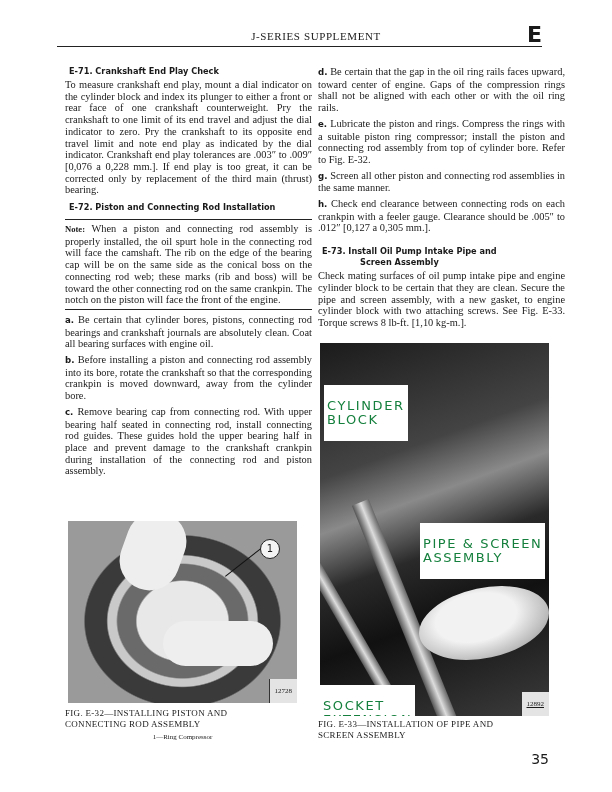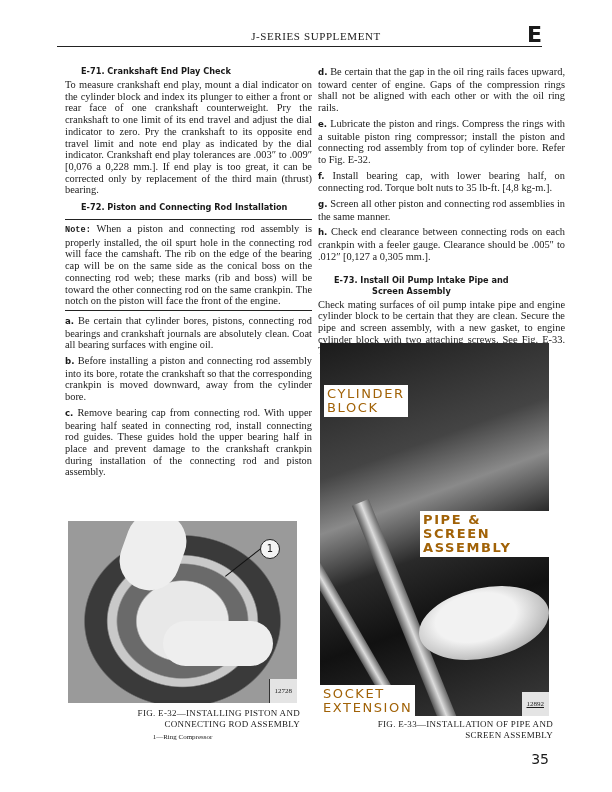--- a/index.html
+++ b/index.html
@@ -8,44 +8,44 @@
   .header-title { position:absolute; left:10px; width:612px; top:30px; text-align:center;
          font-family:"Liberation Serif", serif; font-size:11px; letter-spacing:0.6px; }
   .header-letter { position:absolute; right:70px; top:22px; font-family:"DejaVu Sans", sans-serif;
          font-weight:bold; font-size:22px; }
   .header-rule { position:absolute; left:57px; right:70px; top:46px; border-top:1.2px solid #222; }
   .col { position:absolute; top:66px; width:247px; font-family:"Liberation Serif", serif;
          font-size:10.4px; line-height:11.7px; text-align:justify; }
   .col-left { left:65px; }
   .col-right { left:318px; }
   .sec-title { font-family:"DejaVu Sans", sans-serif; font-weight:bold; font-size:8.2px;
-         margin:0 0 2px 16px; line-height:11px; }
+         margin:0 0 2px 4px; line-height:11px; }
   .sec-title .indent { display:block; padding-left:38px; }
   p { margin:0 0 4px 0; }
   .step-letter { font-family:"DejaVu Sans", sans-serif; font-weight:bold; font-size:8.6px; }
   .note-box { border-top:1.2px solid #222; border-bottom:1.2px solid #222; padding:3px 0 3px 0; margin:6px 0 4px 0; }
-  .note-lbl { font-family:Liberation Mono, monospace; font-weight:bold; font-size:8.6px; }
+  .note-lbl { font-family:Liberation Serif, serif; font-weight:bold; font-size:8.6px; }
   .photo { position:absolute; background:#555; overflow:hidden; }
   .photo-left { left:68px; top:521px; width:229px; height:182px;
          background:radial-gradient(ellipse at 50% 55%, #e8e8e8 0 28%, #6a6a6a 29% 40%, #c9c9c9 41% 46%, #3a3a3a 47% 60%, #9a9a9a 61% 100%); }
   .photo-right { left:320px; top:343px; width:229px; height:373px;
          background:linear-gradient(160deg,#1b1b1b 0%,#444 30%,#8a8a8a 42%,#2a2a2a 55%,#111 70%,#3c3c3c 100%); }
   .finger { position:absolute; background:#eee; border-radius:40px; }
   .screen-disc { position:absolute; left:98px; top:245px; width:132px; height:70px; border-radius:50%;
          background:radial-gradient(ellipse at 45% 40%, #f2f2f2 0 40%, #bdbdbd 70%, #7a7a7a 100%); transform:rotate(-12deg); }
   .pipe { position:absolute; background:linear-gradient(90deg,#555,#ddd,#666); }
   .callout-circle { position:absolute; left:192px; top:18px; width:18px; height:18px; border:1.3px solid #222;
          border-radius:50%; background:#f4f4f4; font-family:"DejaVu Sans", sans-serif; font-size:10px;
          text-align:center; line-height:18px; }
   .callout-line { position:absolute; border-top:1.2px solid #111; transform-origin:0 0; }
   .label-box { position:absolute; background:#fff; font-family:"DejaVu Sans", sans-serif; font-size:13px;
-         letter-spacing:1.6px; line-height:14px; padding:2px 3px; color:#a16207; }
+         letter-spacing:1.6px; line-height:14px; padding:14px 3px; color:#15803d; }
   .fig-num { position:absolute; background:#e4e4e4; font-family:"Liberation Serif", serif; font-size:7px;
          padding:8px 5px; border-left:1px solid #333; }
-  .caption { position:absolute; text-align:right; font-family:"Liberation Serif", serif; font-size:9px;
+  .caption { position:absolute; text-align:left; font-family:"Liberation Serif", serif; font-size:9px;
          line-height:10.5px; letter-spacing:0.3px; }
   .caption-sub { position:absolute; text-align:center; font-family:"Liberation Serif", serif; font-size:7px; }
   .page-number { position:absolute; right:63px; top:751px; font-family:"DejaVu Sans", sans-serif; font-size:14px; }
 </style>
 </head>
 <body>
 
 <div class="header-title">J-SERIES SUPPLEMENT</div>
 <div class="header-letter">E</div>
 <div class="header-rule"></div>
@@ -62,21 +62,20 @@
   </div>
 
   <p><span class="step-letter">a.</span> <span>Be certain that cylinder bores, pistons, connecting rod bearings and crankshaft journals are absolutely clean. Coat all bearing surfaces with engine oil.</span></p>
   <p><span class="step-letter">b.</span> <span>Before installing a piston and connecting rod assembly into its bore, rotate the crankshaft so that the corresponding crankpin is moved downward, away from the cylinder bore.</span></p>
   <p><span class="step-letter">c.</span> <span>Remove bearing cap from connecting rod. With upper bearing half seated in connecting rod, install connecting rod guides. These guides hold the upper bearing half in place and prevent damage to the crankshaft crankpin during installation of the connecting rod and piston assembly.</span></p>
 </div>
 
 <div class="col col-right">
   <p><span class="step-letter">d.</span> <span>Be certain that the gap in the oil ring rails faces upward, toward center of engine. Gaps of the compression rings shall not be aligned with each other or with the oil ring rails.</span></p>
   <p><span class="step-letter">e.</span> <span>Lubricate the piston and rings. Compress the rings with a suitable piston ring compressor; install the piston and connecting rod assembly from top of cylinder bore. Refer to Fig. E-32.</span></p>
-  <p><span class="step-letter">f.</span> <span>Install bearing cap, with lower bearing half, on connecting rod. Torque bolt nuts to 35 lb-ft. [4,8 kg-m.].</span></p>
   <p><span class="step-letter">g.</span> <span>Screen all other piston and connecting rod assemblies in the same manner.</span></p>
   <p><span class="step-letter">h.</span> <span>Check end clearance between connecting rods on each crankpin with a feeler gauge. Clearance should be .005″ to .012″ [0,127 a 0,305 mm.].</span></p>
 
   <div class="sec-title" style="margin-top:12px">
     <span>E-73. Install Oil Pump Intake Pipe and</span>
     <span class="indent">Screen Assembly</span>
   </div>
   <p>Check mating surfaces of oil pump intake pipe and engine cylinder block to be certain that they are clean. Secure the pipe and screen assembly, with a new gasket, to engine cylinder block with two attaching screws. See Fig. E-33. Torque screws 8 lb-ft. [1,10 kg-m.].</p>
 </div>
 
@@ -94,21 +93,21 @@
 <div class="caption-sub" style="left:65px;width:235px;top:733px;">1—Ring Compressor</div>
 
 <div class="photo photo-right">
   <div class="pipe" style="left:80px;top:150px;width:18px;height:260px;transform:rotate(-22deg);"></div>
   <div class="pipe" style="left:20px;top:200px;width:14px;height:160px;transform:rotate(-30deg);"></div>
   <div class="screen-disc"></div>
   <div class="label-box" style="left:4px;top:42px;">
     <div>CYLINDER</div>
     <div>BLOCK</div>
   </div>
-  <div class="label-box" style="left:100px;top:168px;font-weight:bold;">
+  <div class="label-box" style="left:100px;top:180px;">
     <div>PIPE &amp; SCREEN</div>
     <div>ASSEMBLY</div>
   </div>
   <div class="label-box" style="left:0;top:342px;">
     <div>SOCKET</div>
     <div>EXTENSION</div>
   </div>
   <div class="fig-num" style="right:0;bottom:0;text-decoration:underline;">12892</div>
 </div>
 <div class="caption" style="left:318px;width:235px;top:719px;">

